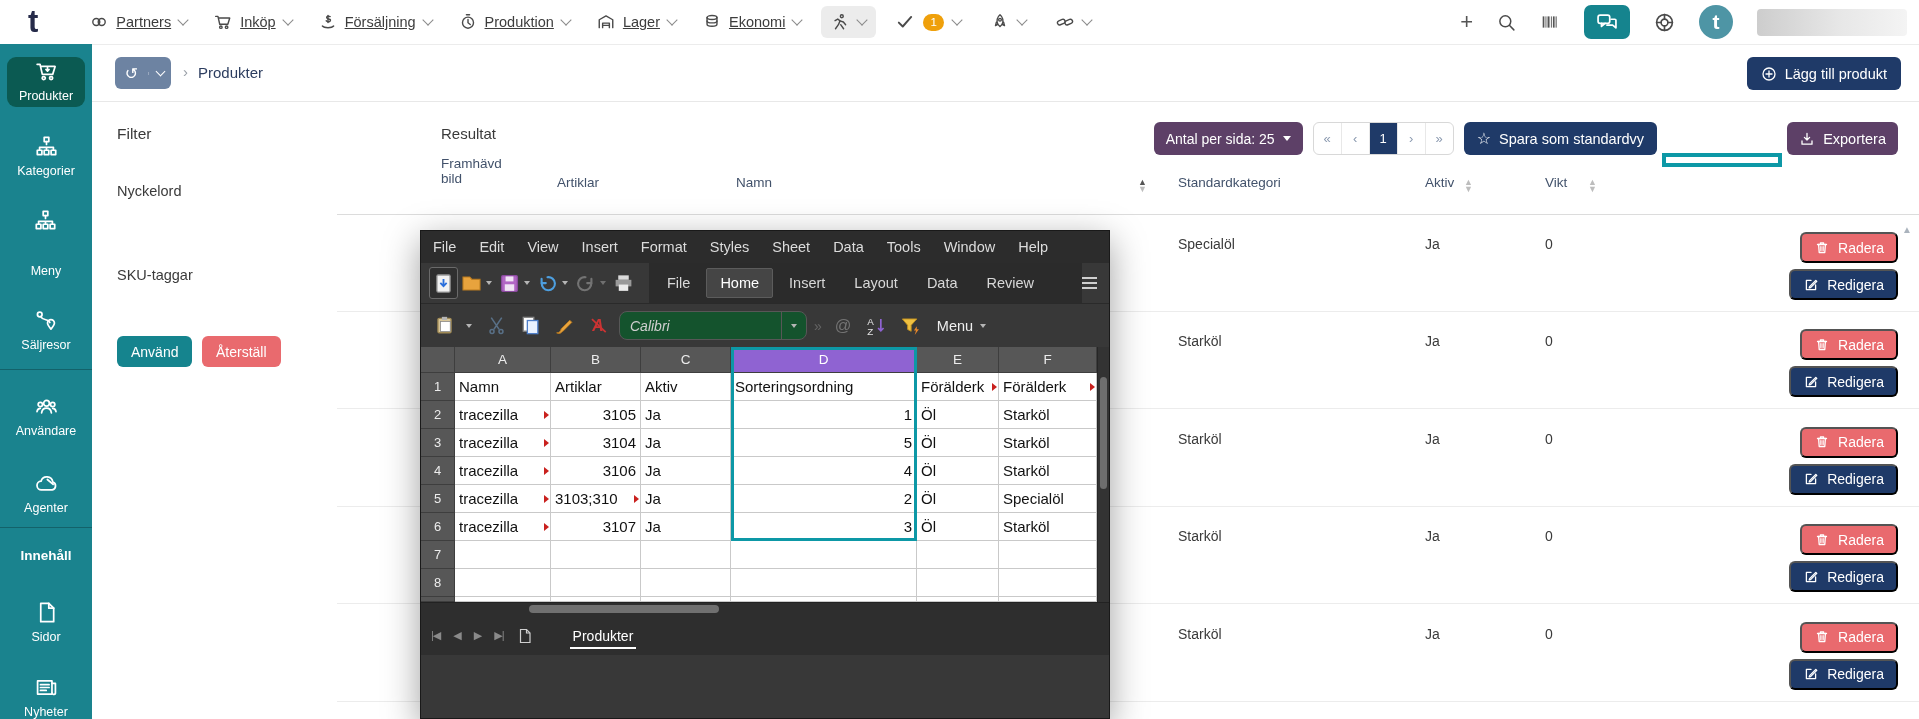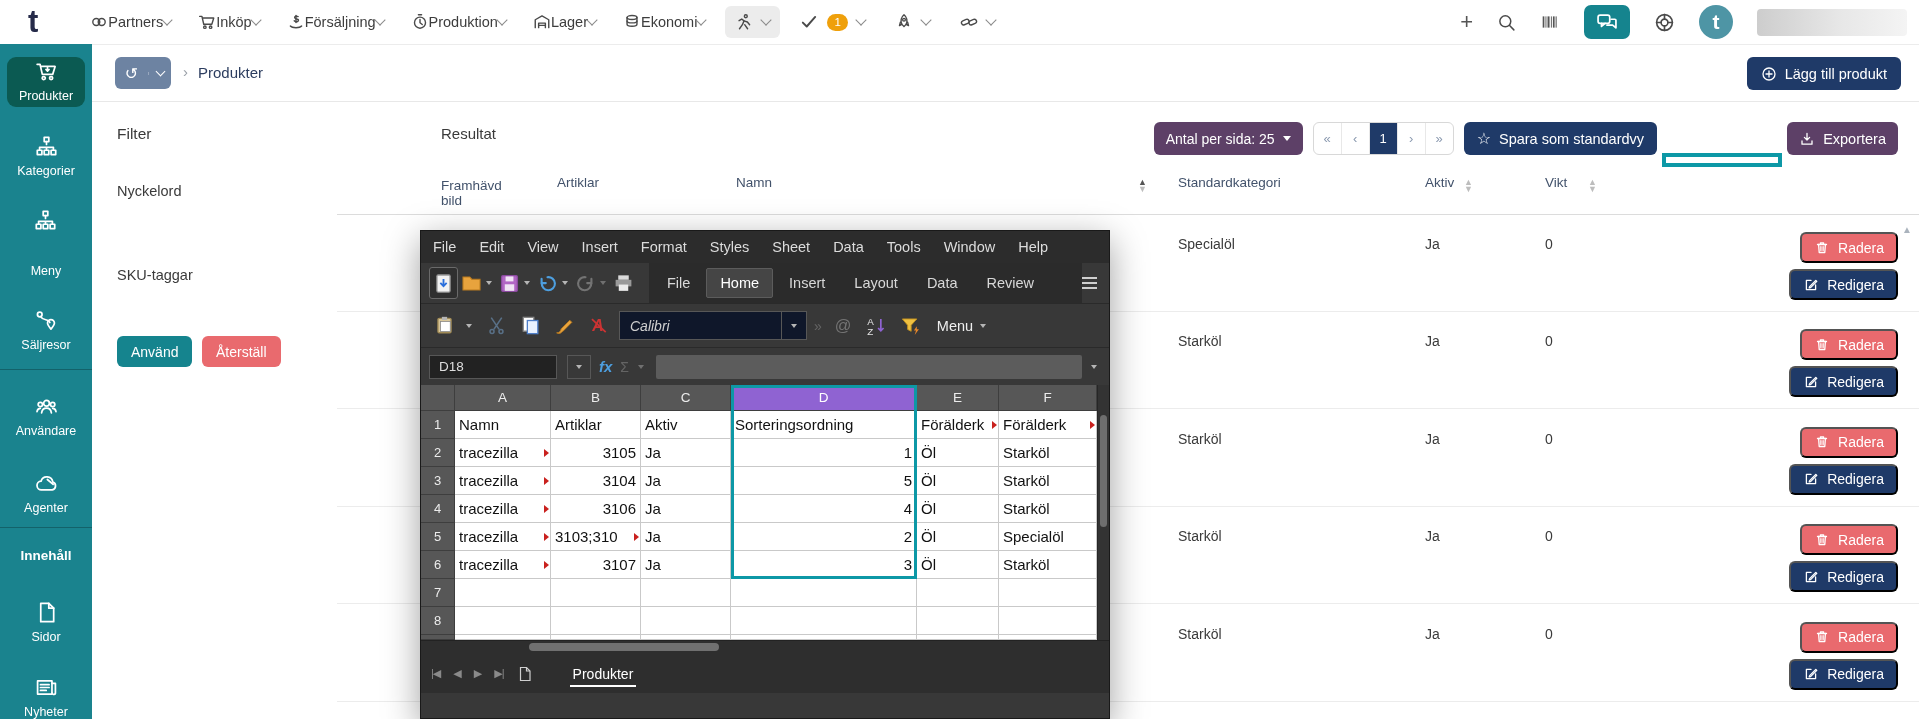--- a/index.html
+++ b/index.html
@@ -6,21 +6,21 @@
   .stage{position:relative;width:1919px;height:719px;background:#fff;overflow:hidden;
          font-family:"Liberation Sans",sans-serif;color:#333;}
   svg{display:block}
   .ic{stroke:#4a4a4a;fill:none;stroke-width:1.25;stroke-linecap:round;stroke-linejoin:round}
 
   
   .topbar{position:absolute;left:0;top:0;right:0;height:44px;background:#fff;
           border-bottom:1px solid #ececec;display:flex;align-items:center;z-index:10;}
   .logo{font-size:31px;font-weight:bold;color:#262b4a;margin-left:28px;line-height:44px;}
   .topnav{display:flex;align-items:center;gap:27px;margin-left:52px;}
-  .nav-item{display:flex;align-items:center;font-size:14.5px;color:#3d3d3d;cursor:pointer;}
+  .nav-item{display:flex;align-items:center;gap:8px;font-size:14.5px;color:#3d3d3d;cursor:pointer;text-decoration:underline;}
   .nav-item svg,.tool-item svg{width:18px;height:18px;}
   .chev{width:7px;height:7px;border-right:1.6px solid #8a8a8a;border-bottom:1.6px solid #8a8a8a;
         transform:rotate(45deg);display:inline-block;margin-top:-4px;}
   .toptools{display:flex;align-items:center;gap:10px;margin-left:20px;}
   .tool-item{display:flex;align-items:center;gap:9px;padding:7px 10px;border-radius:6px;}
   .tool-item.active{background:#ececec;}
   .badge{background:#efa00b;color:#fff;font-size:11.5px;line-height:17px;padding:0 7px;border-radius:9px;}
   .topright{margin-left:auto;display:flex;align-items:center;gap:24px;margin-right:12px;}
   .plus-g{font-size:22px;color:#555;font-weight:300;}
   .chat-btn{width:46px;height:34px;background:#15848e;border-radius:7px;display:flex;
@@ -113,21 +113,21 @@
           border-top:4px solid #b5b5b5;margin:0 4px 0 1px;}
   .dim{opacity:.45;}
   .c-tabs{display:flex;align-items:center;align-self:stretch;margin-left:12px;background:#2b2b2b;
           padding:0 5px;gap:3px;flex:1;}
   .c-tab{padding:6px 13px;color:#d8d8d8;font-size:14.5px;cursor:pointer;}
   .c-tab.active{background:#454545;border:1px solid #5c5c5c;border-radius:2px;color:#fff;}
   .hamb{margin-left:auto;display:flex;flex-direction:column;gap:3px;padding-right:4px;cursor:pointer;}
   .hamb i{width:15px;height:2px;background:#cfcfcf;}
   .c-tb2{height:43px;background:#383838;display:flex;align-items:center;padding:0 10px;gap:7px;
          border-top:1px solid #2a2a2a;flex:none;}
-  .fontbox{width:186px;height:27px;background:#0f172a;border:1px solid #575757;border-radius:0;
+  .fontbox{width:186px;height:27px;background:#14532d;border:1px solid #575757;border-radius:8px;
            display:flex;align-items:center;cursor:pointer;}
   .fontbox .fn{flex:1;color:#cfcfcf;font-style:italic;font-size:14px;padding-left:10px;}
   .fontbox .fc{width:24px;align-self:stretch;display:flex;align-items:center;justify-content:center;
                border-left:1px solid #575757;}
   .gtxt{color:#9a9a9a;font-size:14px;}
   .menu-dd{color:#eee;font-size:14.5px;display:flex;align-items:center;gap:7px;margin-left:6px;cursor:pointer;}
   .c-fb{height:37px;background:#383838;display:flex;align-items:center;gap:8px;padding:0 8px;
         border-top:1px solid #2a2a2a;flex:none;}
   .namebox{width:128px;height:24px;background:#222;border:1px solid #575757;color:#ddd;font-size:13.5px;
            display:flex;align-items:center;padding-left:9px;box-sizing:border-box;}
@@ -459,21 +459,21 @@
       </div>
       <div class="btn purple impexp">
         <svg viewBox="0 0 16 16">
             <path d="M3 10v3.2h10V10"></path>
             <path d="M8 2.5V9M5.4 6.4L8 9 10.6 6.4"></path>
           </svg>
         <span>Exportera</span>
       </div>
     </div>
 
-    <div class="th" style="left:349px;top:134px;width:72px">Framhävd bild</div>
+    <div class="th" style="left:349px;top:112px;width:72px">Framhävd bild</div>
     <div class="th" style="left:465px">Artiklar</div>
     <div class="th" style="left:644px">Namn</div>
     <div class="sort" style="left:1046px">
         <span class="dark">▲</span>
         <span>▼</span>
       </div>
     <div class="th" style="left:1086px">Standardkategori</div>
     <div class="th" style="left:1333px">Aktiv</div>
     <div class="sort" style="left:1372px">
         <span>▲</span>
@@ -725,31 +725,20 @@
             <path d="M1.8 3h11l-4.3 4.8v4.6L5.8 11V7.8z" fill="#f0c040" stroke="#c09020" stroke-width=".7"></path>
             <path d="M12.8 8.6l-2.2 3.3h1.6l-1 3.3 3.2-4.3h-1.6z" fill="#e8872a"></path>
           </svg>
         </span>
       <span class="menu-dd">
         <span>Menu</span>
           <span class="dcaret" style="margin:0"></span>
       </span>
     </div>
 
-    <div class="c-fb">
-      <span class="namebox">D18</span>
-      <span class="nbc">
-          <span class="dcaret" style="margin:0"></span>
-        </span>
-      <span class="fx">fx</span>
-      <span class="gtxt dim">Σ</span>
-      <span class="dcaret dim"></span>
-      <span class="fin"></span>
-      <span class="dcaret"></span>
-    </div>
 
     <div class="c-body">
       <div class="gridwrap" id="grid">
           <div class="gh-row">
             <span class="gnum" style="height:26px"></span>
             <span class="gh" style="width:96px">A</span>
             <span class="gh" style="width:90px">B</span>
             <span class="gh" style="width:90px">C</span>
             <span class="gh sel" style="width:186px">D</span>
             <span class="gh" style="width:82px">E</span>

